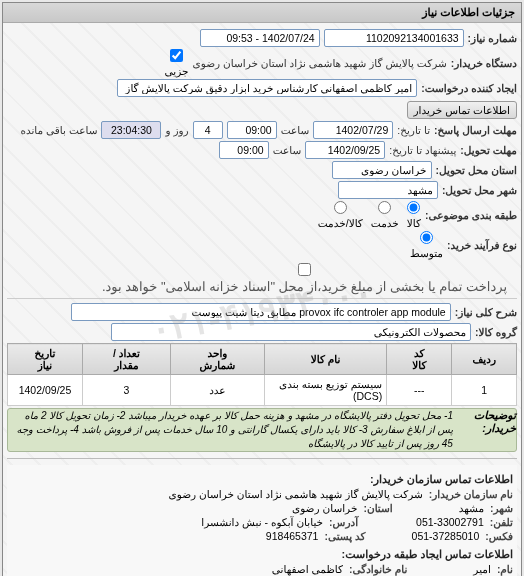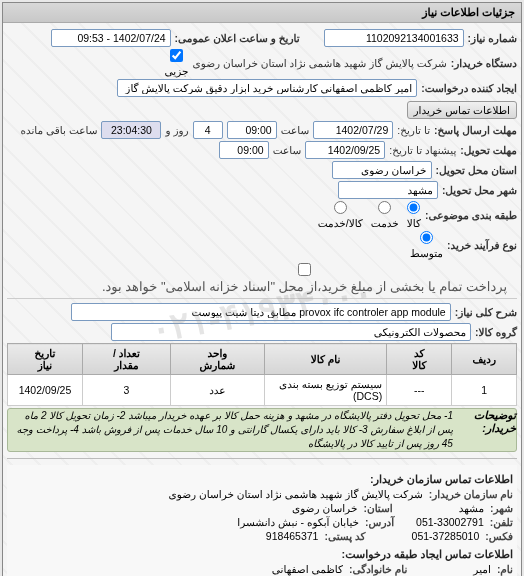--- a/index.html
+++ b/index.html
@@ -160,21 +160,20 @@
 
 <div class="panel">
   <div class="panel-header">جزئیات اطلاعات نیاز</div>
 
   <div class="panel-body">
     <div class="watermark">۰۲۱-۴۱۹۳۴۰۰۰</div>
 
     <div class="row">
       <span class="lbl bold">شماره نیاز:</span>
       <input type="text" class="readonly" style="width: 140px;" readonly="" value="1102092134001633">
-      <span class="lbl bold" style="margin-right:20px">تاریخ و ساعت اعلان عمومی:</span>
       <input type="text" class="readonly" style="width: 120px;" readonly="" value="1402/07/24 - 09:53">
     </div>
 
     <div class="row">
       <span class="lbl bold">دستگاه خریدار:</span>
       <span class="lbl">شرکت پالایش گاز شهید هاشمی نژاد    استان خراسان رضوی</span>
       <div class="check-item">
         <input type="checkbox" checked="" style="">
         <span>جزیی</span>
       </div>
@@ -295,21 +294,21 @@
       </div>
       <div class="contact-row">
         <span class="contact-label">شهر:</span>
         <span>مشهد</span>
         <span class="contact-label" style="margin-right:60px">استان:</span>
         <span>خراسان رضوی</span>
       </div>
       <div class="contact-row">
         <span class="contact-label">تلفن:</span>
         <span>051-33002791</span>
-        <span class="contact-label" style="margin-right:16px">آدرس:</span>
+        <span class="contact-label" style="margin-right:52px">آدرس:</span>
         <span>خیابان آبکوه - نبش دانشسرا</span>
       </div>
       <div class="contact-row">
         <span class="contact-label">فکس:</span>
         <span>051-37285010</span>
         <span class="contact-label" style="margin-right:40px">کد پستی:</span>
         <span>918465371</span>
       </div>
 
       <div class="section-title" style="margin-top:6px">اطلاعات تماس ایجاد طبقه درخواست:</div>

